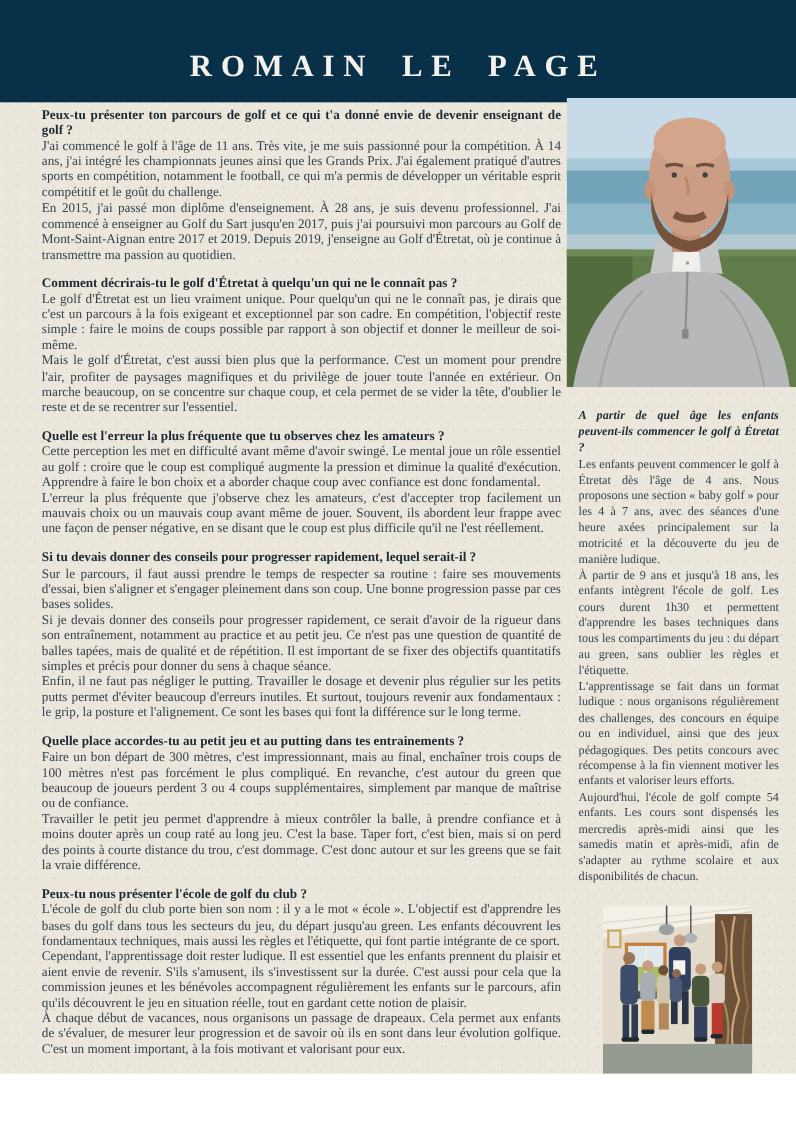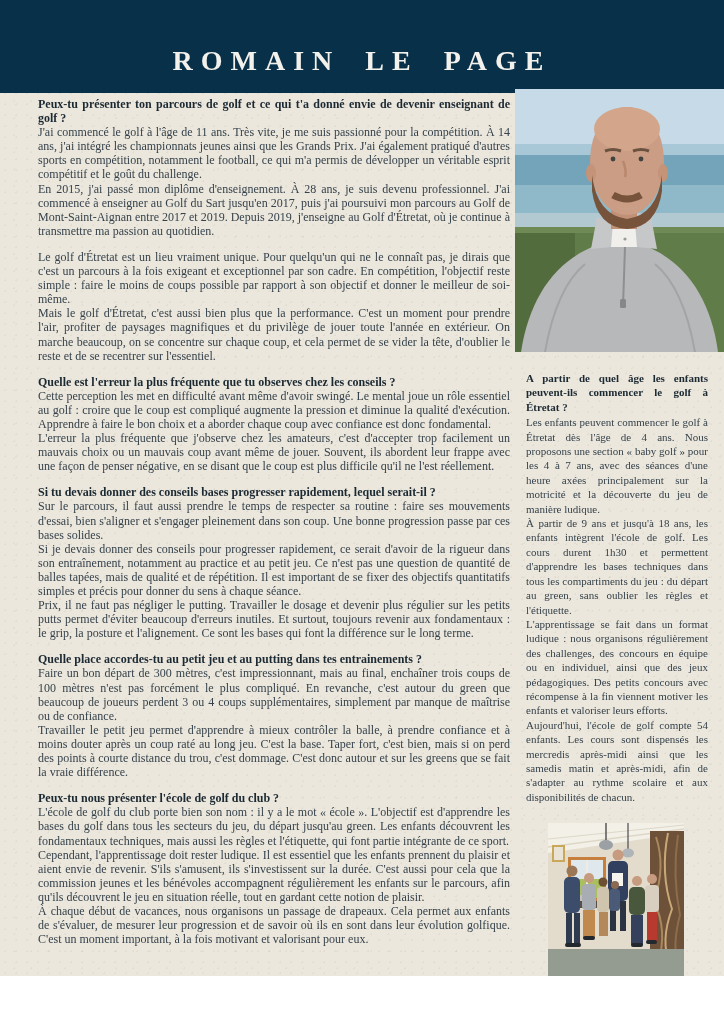--- a/index.html
+++ b/index.html
@@ -34,21 +34,21 @@
   .answer p { margin:0; }
   .portrait {
     position:absolute; left:515px; top:89px; width:209px; height:263px;
     overflow:hidden;
   }
   .sidebar-col {
     position:absolute; left:526px; top:371px; width:182px;
     color:#35424c; font-size:11px; line-height:14.4px;
     text-align:justify;
   }
-  .sidebar-question { font-weight:bold; color:#1b2933; margin-bottom:1px; }
+  .sidebar-question { font-weight:bold; color:#1b2933; margin-bottom:1px;font-style:italic; }
   .school-photo {
     position:absolute; left:548px; top:823px; width:136px; height:163px;
     overflow:hidden;
   }
   .footer {
     position:absolute; left:608px; top:988px; width:104px; height:26px;
     display:flex; align-items:center; gap:9px;
   }
   .suite-label { font-size:19px; color:#20303a; letter-spacing:1px; }
   .arrow-icon svg { display:block; }
@@ -67,40 +67,41 @@
 
     <div class="qa-block">
       <div class="question">Peux-tu présenter ton parcours de golf et ce qui t'a donné envie de devenir enseignant de golf ?</div>
       <div class="answer">
         <p>J'ai commencé le golf à l'âge de 11 ans. Très vite, je me suis passionné pour la compétition. À 14 ans, j'ai intégré les championnats jeunes ainsi que les Grands Prix. J'ai également pratiqué d'autres sports en compétition, notamment le football, ce qui m'a permis de développer un véritable esprit compétitif et le goût du challenge.</p>
         <p>En 2015, j'ai passé mon diplôme d'enseignement. À 28 ans, je suis devenu professionnel. J'ai commencé à enseigner au Golf du Sart jusqu'en 2017, puis j'ai poursuivi mon parcours au Golf de Mont-Saint-Aignan entre 2017 et 2019. Depuis 2019, j'enseigne au Golf d'Étretat, où je continue à transmettre ma passion au quotidien.</p>
       </div>
     </div>
 
     <div class="qa-block">
+      <div class="question">Comment décrirais-tu le golf d'Étretat à quelqu'un qui ne le connaît pas ?</div>
       <div class="answer">
         <p>Le golf d'Étretat est un lieu vraiment unique. Pour quelqu'un qui ne le connaît pas, je dirais que c'est un parcours à la fois exigeant et exceptionnel par son cadre. En compétition, l'objectif reste simple : faire le moins de coups possible par rapport à son objectif et donner le meilleur de soi-même.</p>
         <p>Mais le golf d'Étretat, c'est aussi bien plus que la performance. C'est un moment pour prendre l'air, profiter de paysages magnifiques et du privilège de jouer toute l'année en extérieur. On marche beaucoup, on se concentre sur chaque coup, et cela permet de se vider la tête, d'oublier le reste et de se recentrer sur l'essentiel.</p>
       </div>
     </div>
 
     <div class="qa-block">
-      <div class="question">Quelle est l'erreur la plus fréquente que tu observes chez les conseils ?</div>
+      <div class="question">Quelle est l'erreur la plus fréquente que tu observes chez les amateurs ?</div>
       <div class="answer">
         <p>Cette perception les met en difficulté avant même d'avoir swingé. Le mental joue un rôle essentiel au golf : croire que le coup est compliqué augmente la pression et diminue la qualité d'exécution. Apprendre à faire le bon choix et a aborder chaque coup avec confiance est donc fondamental.</p>
         <p>L'erreur la plus fréquente que j'observe chez les amateurs, c'est d'accepter trop facilement un mauvais choix ou un mauvais coup avant même de jouer. Souvent, ils abordent leur frappe avec une façon de penser négative, en se disant que le coup est plus difficile qu'il ne l'est réellement.</p>
       </div>
     </div>
 
     <div class="qa-block">
-      <div class="question">Si tu devais donner des conseils bases progresser rapidement, lequel serait-il ?</div>
+      <div class="question">Si tu devais donner des conseils pour progresser rapidement, lequel serait-il ?</div>
       <div class="answer">
         <p>Sur le parcours, il faut aussi prendre le temps de respecter sa routine : faire ses mouvements d'essai, bien s'aligner et s'engager pleinement dans son coup. Une bonne progression passe par ces bases solides.</p>
         <p>Si je devais donner des conseils pour progresser rapidement, ce serait d'avoir de la rigueur dans son entraînement, notamment au practice et au petit jeu. Ce n'est pas une question de quantité de balles tapées, mais de qualité et de répétition. Il est important de se fixer des objectifs quantitatifs simples et précis pour donner du sens à chaque séance.</p>
-        <p>Prix, il ne faut pas négliger le putting. Travailler le dosage et devenir plus régulier sur les petits putts permet d'éviter beaucoup d'erreurs inutiles. Et surtout, toujours revenir aux fondamentaux : le grip, la posture et l'alignement. Ce sont les bases qui font la différence sur le long terme.</p>
+        <p>Enfin, il ne faut pas négliger le putting. Travailler le dosage et devenir plus régulier sur les petits putts permet d'éviter beaucoup d'erreurs inutiles. Et surtout, toujours revenir aux fondamentaux : le grip, la posture et l'alignement. Ce sont les bases qui font la différence sur le long terme.</p>
       </div>
     </div>
 
     <div class="qa-block">
       <div class="question">Quelle place accordes-tu au petit jeu et au putting dans tes entrainements ?</div>
       <div class="answer">
         <p>Faire un bon départ de 300 mètres, c'est impressionnant, mais au final, enchaîner trois coups de 100 mètres n'est pas forcément le plus compliqué. En revanche, c'est autour du green que beaucoup de joueurs perdent 3 ou 4 coups supplémentaires, simplement par manque de maîtrise ou de confiance.</p>
         <p>Travailler le petit jeu permet d'apprendre à mieux contrôler la balle, à prendre confiance et à moins douter après un coup raté au long jeu. C'est la base. Taper fort, c'est bien, mais si on perd des points à courte distance du trou, c'est dommage. C'est donc autour et sur les greens que se fait la vraie différence.</p>
       </div>
     </div>

